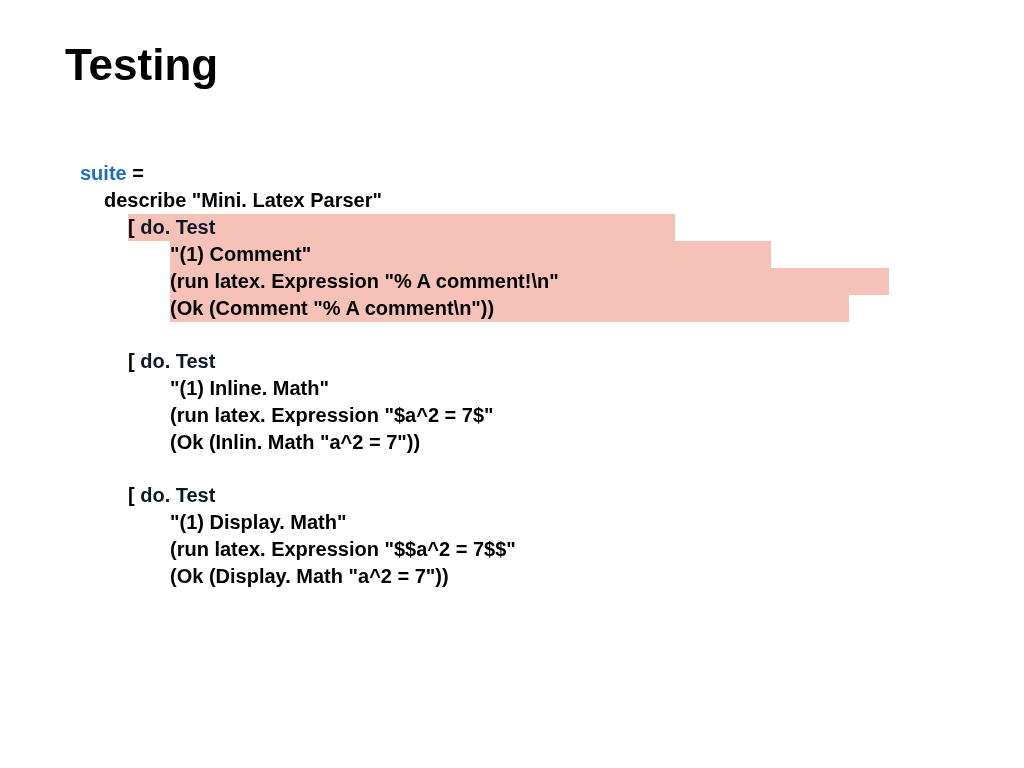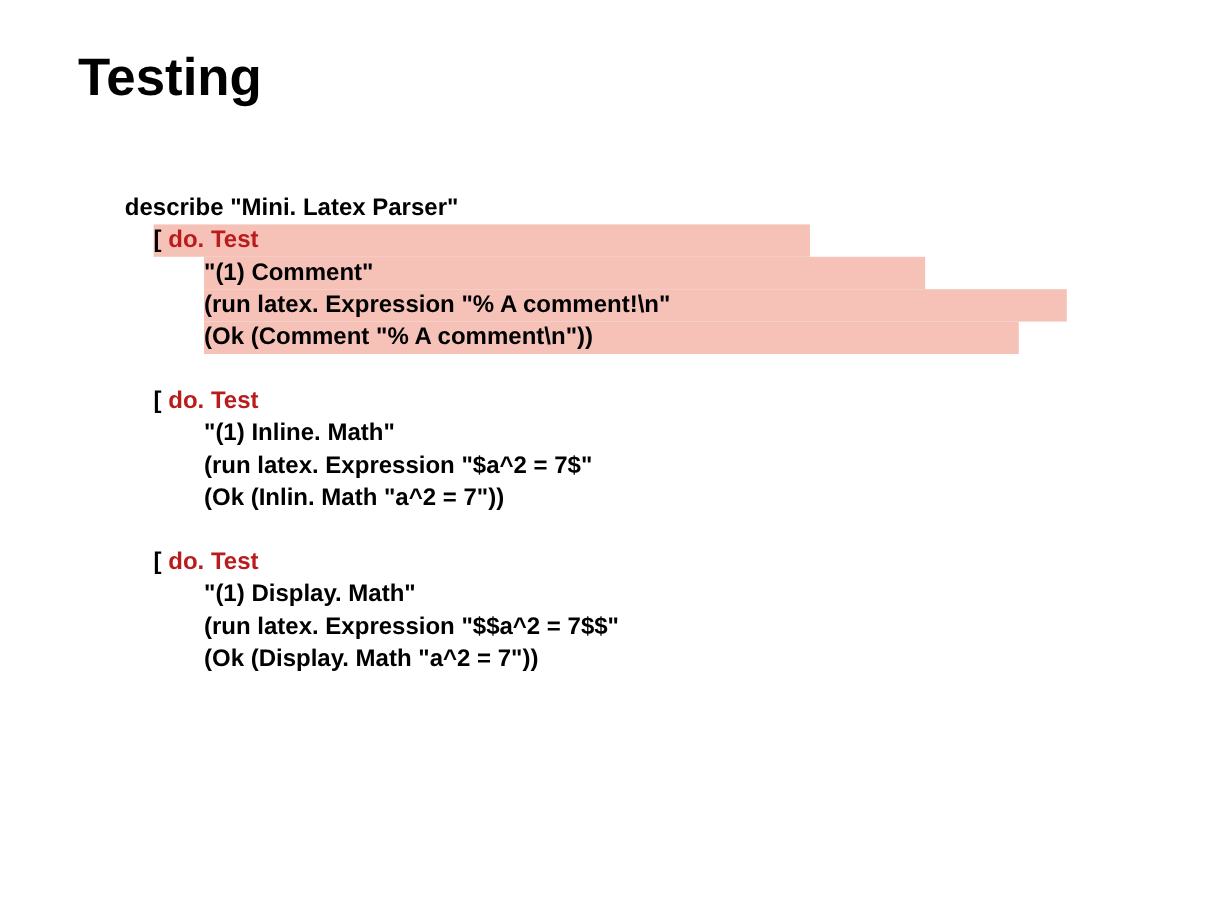--- a/index.html
+++ b/index.html
@@ -1,39 +1,42 @@
 <!DOCTYPE html>
 <html><head>
 <meta charset="utf-8">
 <style>
   * { margin: 0; padding: 0; box-sizing: border-box; }
   html, body { width: 1024px; height: 768px; background: #ffffff; font-family: Arial, Helvetica, sans-serif; }
   .slide { position: relative; width: 1024px; height: 768px; }
   .title { position: absolute; left: 65px; top: 40px; font-size: 44px; font-weight: bold; color: #000; }
   .code-wrap { position: absolute; left: 80px; top: 160px; font-family: Arial, Helvetica, sans-serif; font-size: 20px; color: #000; line-height: 1.35; }
   .code-wrap .kw { color: #1f6fbf; font-weight: bold; }
-  .code-wrap .blk { color: #b91c1c; font-weight: bold; }
+  .code-wrap .blk { color: #0f172a; font-weight: bold; }
   .hl { background: #f6c2b8; display: inline-block; padding-right: 460px; }
   .hl.short1 { padding-right: 330px; }
   .hl.short2 { padding-right: 355px; }
   .plain { color: #000; font-weight: bold; }
   .line { display: block; min-height: 27px; }
   .indent1 { padding-left: 24px; }
   .indent2 { padding-left: 48px; }
   .indent3 { padding-left: 90px; }
   .block { margin-bottom: 26px; }
 </style>
 </head>
 <body>
 
 <div class="slide">
   <div class="title">Testing</div>
 
   <div class="code-wrap">
 
+    <span class="line">
+      <span class="kw">suite</span><span class="plain"> =</span>
+    </span>
     <span class="line indent1">
       <span class="plain">describe "Mini. Latex Parser"</span>
     </span>
 
     <div class="block">
       <span class="line indent2">
         <span class="hl"><span class="plain">[ </span><span class="blk">do. Test</span></span>
       </span>
       <span class="line indent3">
         <span class="hl"><span class="plain">"(1) Comment"</span></span>

